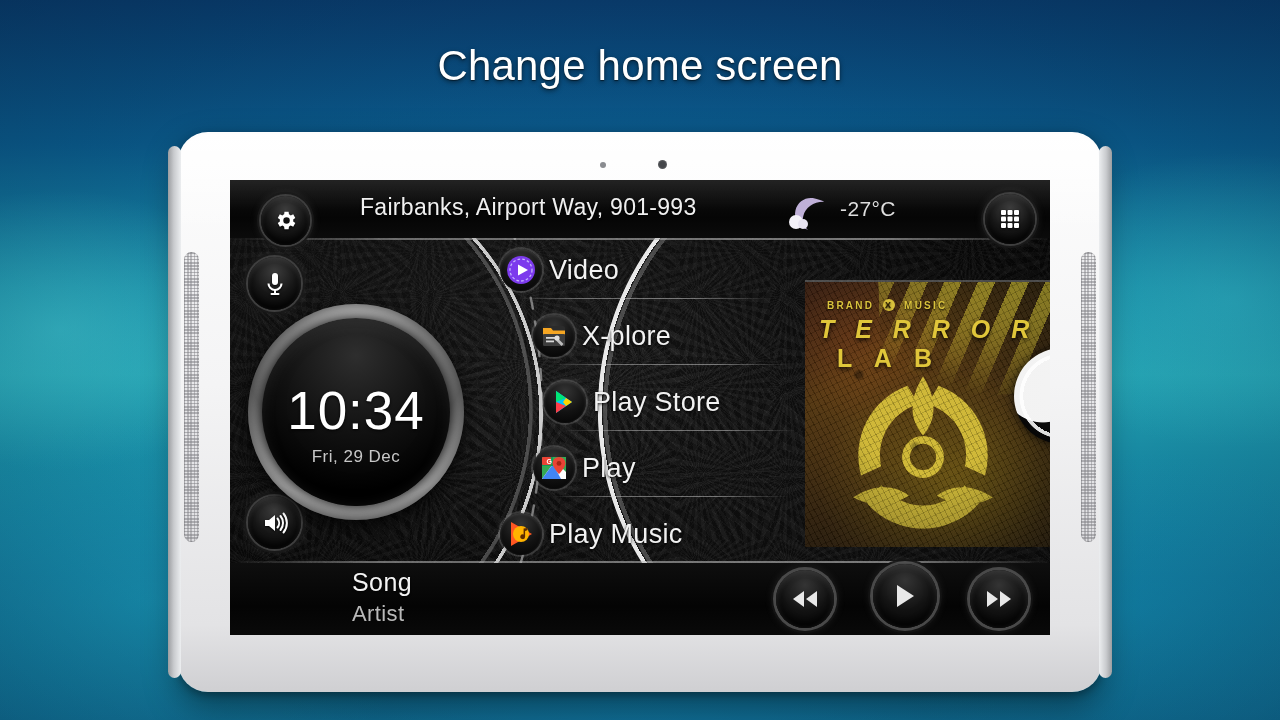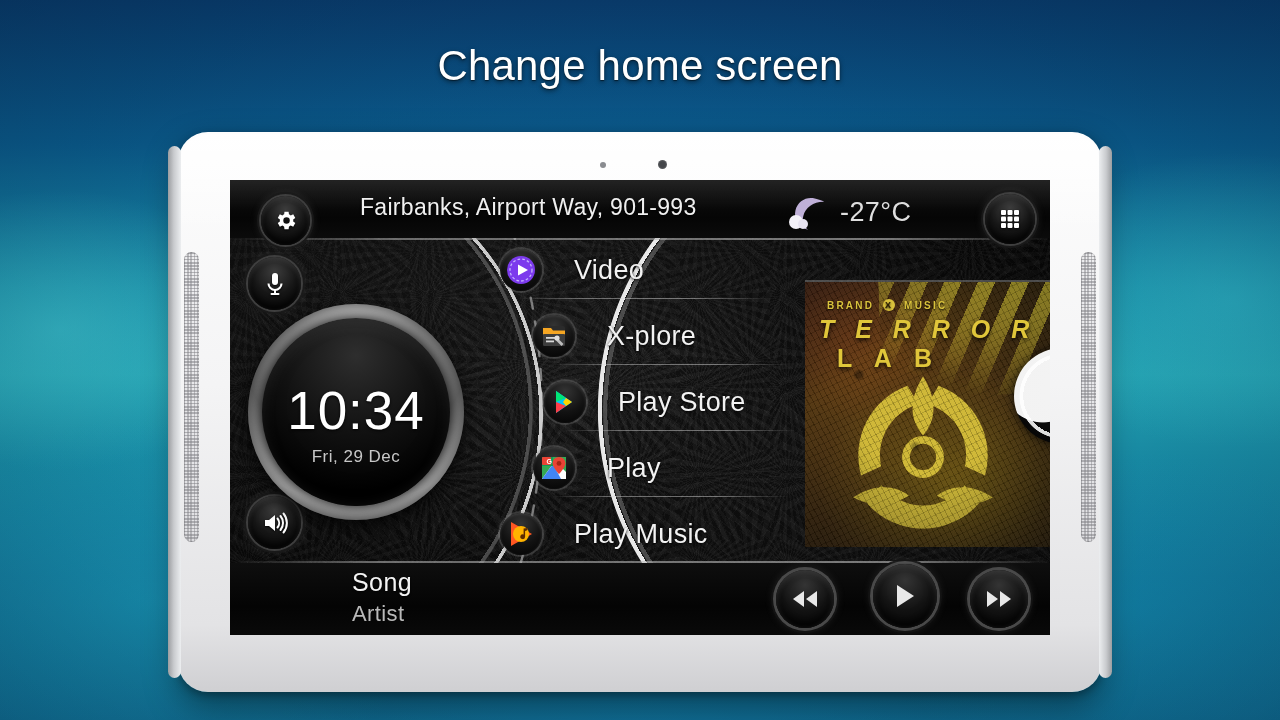--- a/index.html
+++ b/index.html
@@ -96,21 +96,21 @@
   
   .topbar{position:absolute;left:0;top:0;width:820px;height:58px;
     background:linear-gradient(180deg,#121212 0%,#050505 65%,#0b0b0b 100%);}
   .topbar-sheen{position:absolute;left:0;top:0;width:820px;height:30px;
     background:linear-gradient(180deg,rgba(255,255,255,.07),rgba(255,255,255,0));}
   .topline{position:absolute;left:0;top:58px;width:820px;height:2px;
     background:linear-gradient(90deg,rgba(140,140,140,0),rgba(180,180,180,.55) 20%,rgba(190,190,190,.6) 80%,rgba(140,140,140,0));}
 
   .addr{position:absolute;left:130px;top:14px;width:420px;font-size:23px;color:#f0f0f0;
     letter-spacing:.3px;text-shadow:0 1px 2px rgba(0,0,0,.9);white-space:nowrap;}
-  .temp{position:absolute;left:610px;top:17px;font-size:27px;color:#dedede;letter-spacing:.4px;}
+  .temp{position:absolute;left:610px;top:17px;font-size:21px;color:#dedede;letter-spacing:.4px;}
 
   
   .moon{position:absolute;left:555px;top:16px;width:40px;height:36px;}
 
   
   .cbtn{position:absolute;border-radius:50%;
     background:
       radial-gradient(circle at 50% 28%, #3c3c3c 0%, #171717 48%, #000 100%);
     box-shadow:
       0 0 0 2px rgba(150,150,150,.30),
@@ -172,21 +172,21 @@
   .clock-date{font-size:17px;color:#c7c7c7;letter-spacing:.5px;margin-top:10px;font-weight:300;}
 
   
   .applist{position:absolute;left:270px;top:62px;width:330px;height:312px;}
   .approw{position:absolute;display:flex;align-items:center;height:56px;}
   .appicon{width:42px;height:42px;border-radius:50%;flex:0 0 auto;
     background:radial-gradient(circle at 50% 25%, #343434 0%, #121212 55%, #000 100%);
     box-shadow:0 0 0 2px rgba(140,140,140,.28), 0 0 7px 2px rgba(170,170,170,.11),
       inset 0 1px 3px rgba(255,255,255,.15);
     display:flex;align-items:center;justify-content:center;overflow:hidden;}
-  .applabel{margin-left:32px;font-size:27px;color:#f2f2f2;letter-spacing:.3px;
+  .applabel{margin-left:7px;font-size:27px;color:#f2f2f2;letter-spacing:.3px;
     text-shadow:0 1px 3px rgba(0,0,0,.95);font-weight:300;white-space:nowrap;}
   .appsep{position:absolute;height:1px;
     background:linear-gradient(90deg,rgba(210,210,210,0),rgba(210,210,210,.45) 25%,rgba(210,210,210,.5) 70%,rgba(210,210,210,0));}
 
   
   .album{position:absolute;left:575px;top:100px;width:245px;height:265px;overflow:hidden;
     border-top:2px solid rgba(190,190,190,.35);}
   .album-bg{position:absolute;inset:0;
     background:
       radial-gradient(ellipse 200px 170px at 62% 78%, rgba(220,190,20,.30), rgba(0,0,0,0) 70%),

